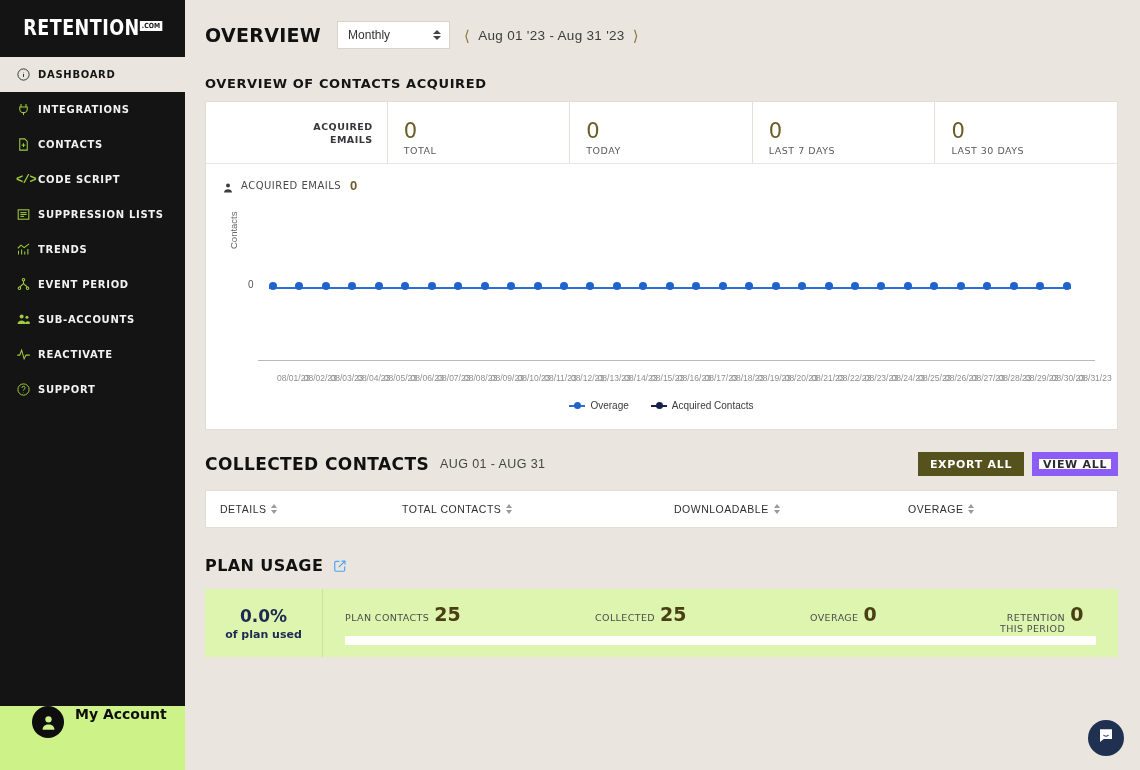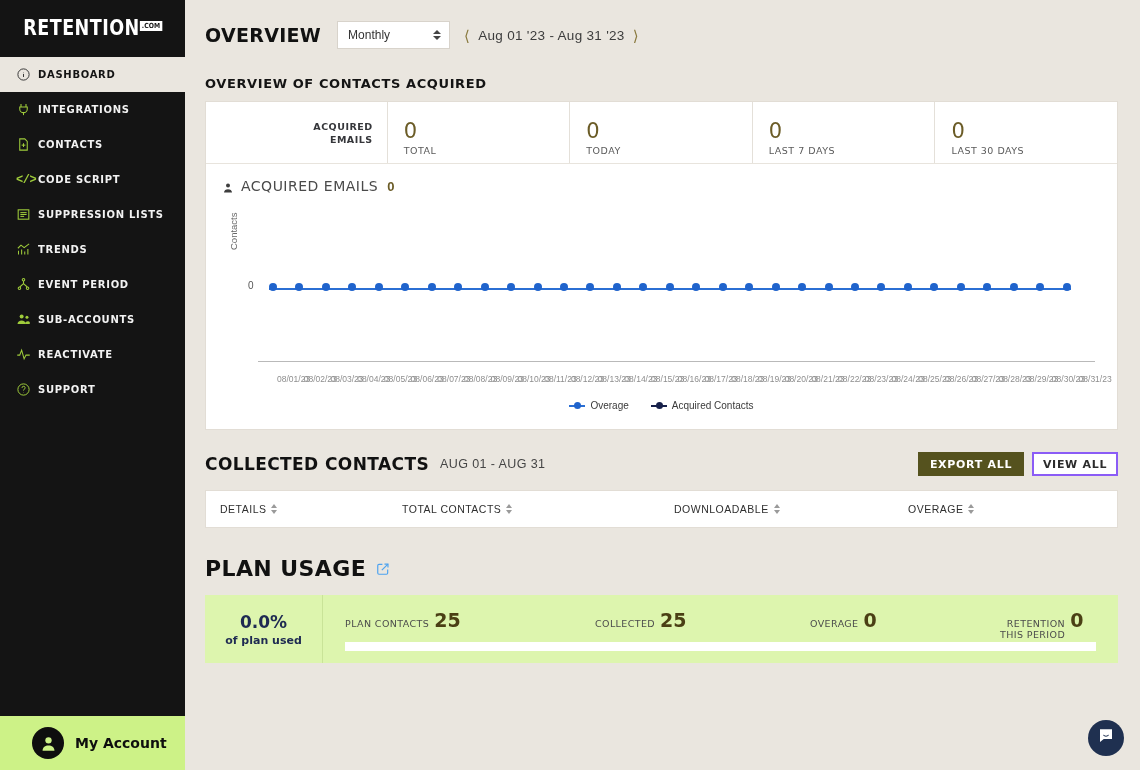--- a/index.html
+++ b/index.html
@@ -69,23 +69,23 @@
     letter-spacing: 0.7px;
     font-family: "DejaVu Sans", sans-serif;
     white-space: nowrap;
   }
   .nav-code {
     font-size: 12px; font-weight: 700; letter-spacing: -0.5px;
     font-family: "Liberation Mono", monospace;
   }
   .account-bar {
     position: absolute; left: 0; bottom: 0;
-    width: 185px; height: 54px;
+    width: 185px; height: 64px;
     background: #cdf287;
-    display: flex; align-items: center; padding-left: 32px;
+    display: flex; align-items: flex-start; padding-left: 32px;
     cursor: pointer;
   }
   .avatar {
     width: 32px; height: 32px; border-radius: 50%;
     background: #0e0e0e;
     display: flex; align-items: center; justify-content: center;
     flex: 0 0 32px;
   }
   .avatar svg { width: 19px; height: 19px; }
   .account-name {
@@ -168,21 +168,21 @@
   .stat-cap {
     font-size: 9.5px; color: #5a5a5a; letter-spacing: 0.5px; margin-top: 3px;
     font-family: "DejaVu Sans", sans-serif;
   }
 
   
   .chart-wrap { position: relative; height: 265px; padding: 14px 14px 0 16px; }
   .acq-head { display: flex; align-items: center; gap: 7px; }
   .acq-person { width: 12px; height: 12px; color: #3d3d3d; }
   .acq-text {
-    font-size: 14px; letter-spacing: 0.5px; color: #4a4a4a;
+    font-size: 10px; letter-spacing: 0.5px; color: #4a4a4a;
     font-family: "DejaVu Sans", sans-serif;
   }
   .acq-val { font-size: 13px; font-weight: 800; color: #6b5c27; margin-left: 2px; }
 
   .plot { position: relative; height: 200px; margin-top: 6px; }
   .ylabel {
     position: absolute; left: 6px; top: 50px;
     transform: rotate(-90deg); transform-origin: left top;
     font-size: 9.5px; color: #666;
   }
@@ -220,32 +220,32 @@
     font-family: "DejaVu Sans", sans-serif;
   }
   .cc-range { font-size: 12.5px; color: #454545; margin-left: 11px; letter-spacing: 0.4px; }
   .cc-actions { margin-left: auto; display: flex; gap: 8px; }
   .btn {
     height: 24px; display: flex; align-items: center; justify-content: center;
     font-size: 11px; font-weight: 700; letter-spacing: 0.7px; cursor: pointer;
     font-family: "DejaVu Sans", sans-serif;
   }
   .btn-export { background: #55521e; color: #fff; width: 106px; }
-  .btn-view { background: #fff; color: #2c2c2c; border: 2px solid #8b5cf6; width: 86px; }
+  .btn-view { background: #fff; color: #2c2c2c; border: 7px solid #8b5cf6; width: 86px; }
 
   .table { margin-top: 14px; background: #fff; border: 1px solid #e2ddd5; height: 38px; display: flex; align-items: center; }
   .th { font-size: 10.5px; color: #2f2f2f; letter-spacing: 0.5px; display: flex; align-items: center; gap: 5px; }
   .sort { display: flex; flex-direction: column; gap: 2px; }
   .sort i { width: 0; height: 0; border-left: 3.5px solid transparent; border-right: 3.5px solid transparent; }
   .sort i.up { border-bottom: 4px solid #9a9a9a; }
   .sort i.down { border-top: 4px solid #9a9a9a; }
 
   
   .pu-head { display: flex; align-items: center; gap: 10px; margin-top: 28px; }
-  .pu-title { font-size: 22px; font-weight: 800; letter-spacing: 0.4px; color: #111; font-family: "DejaVu Sans", sans-serif; }
+  .pu-title { font-size: 16px; font-weight: 800; letter-spacing: 0.4px; color: #111; font-family: "DejaVu Sans", sans-serif; }
   .edit-ico { width: 14px; height: 14px; color: #4da3f0; cursor: pointer; }
 
   .plan-card {
     margin-top: 14px; height: 68px;
     background: #ddf5ae;
     display: flex; align-items: stretch; position: relative;
   }
   .pu-left {
     width: 118px; display: flex; flex-direction: column;
     align-items: center; justify-content: center;

